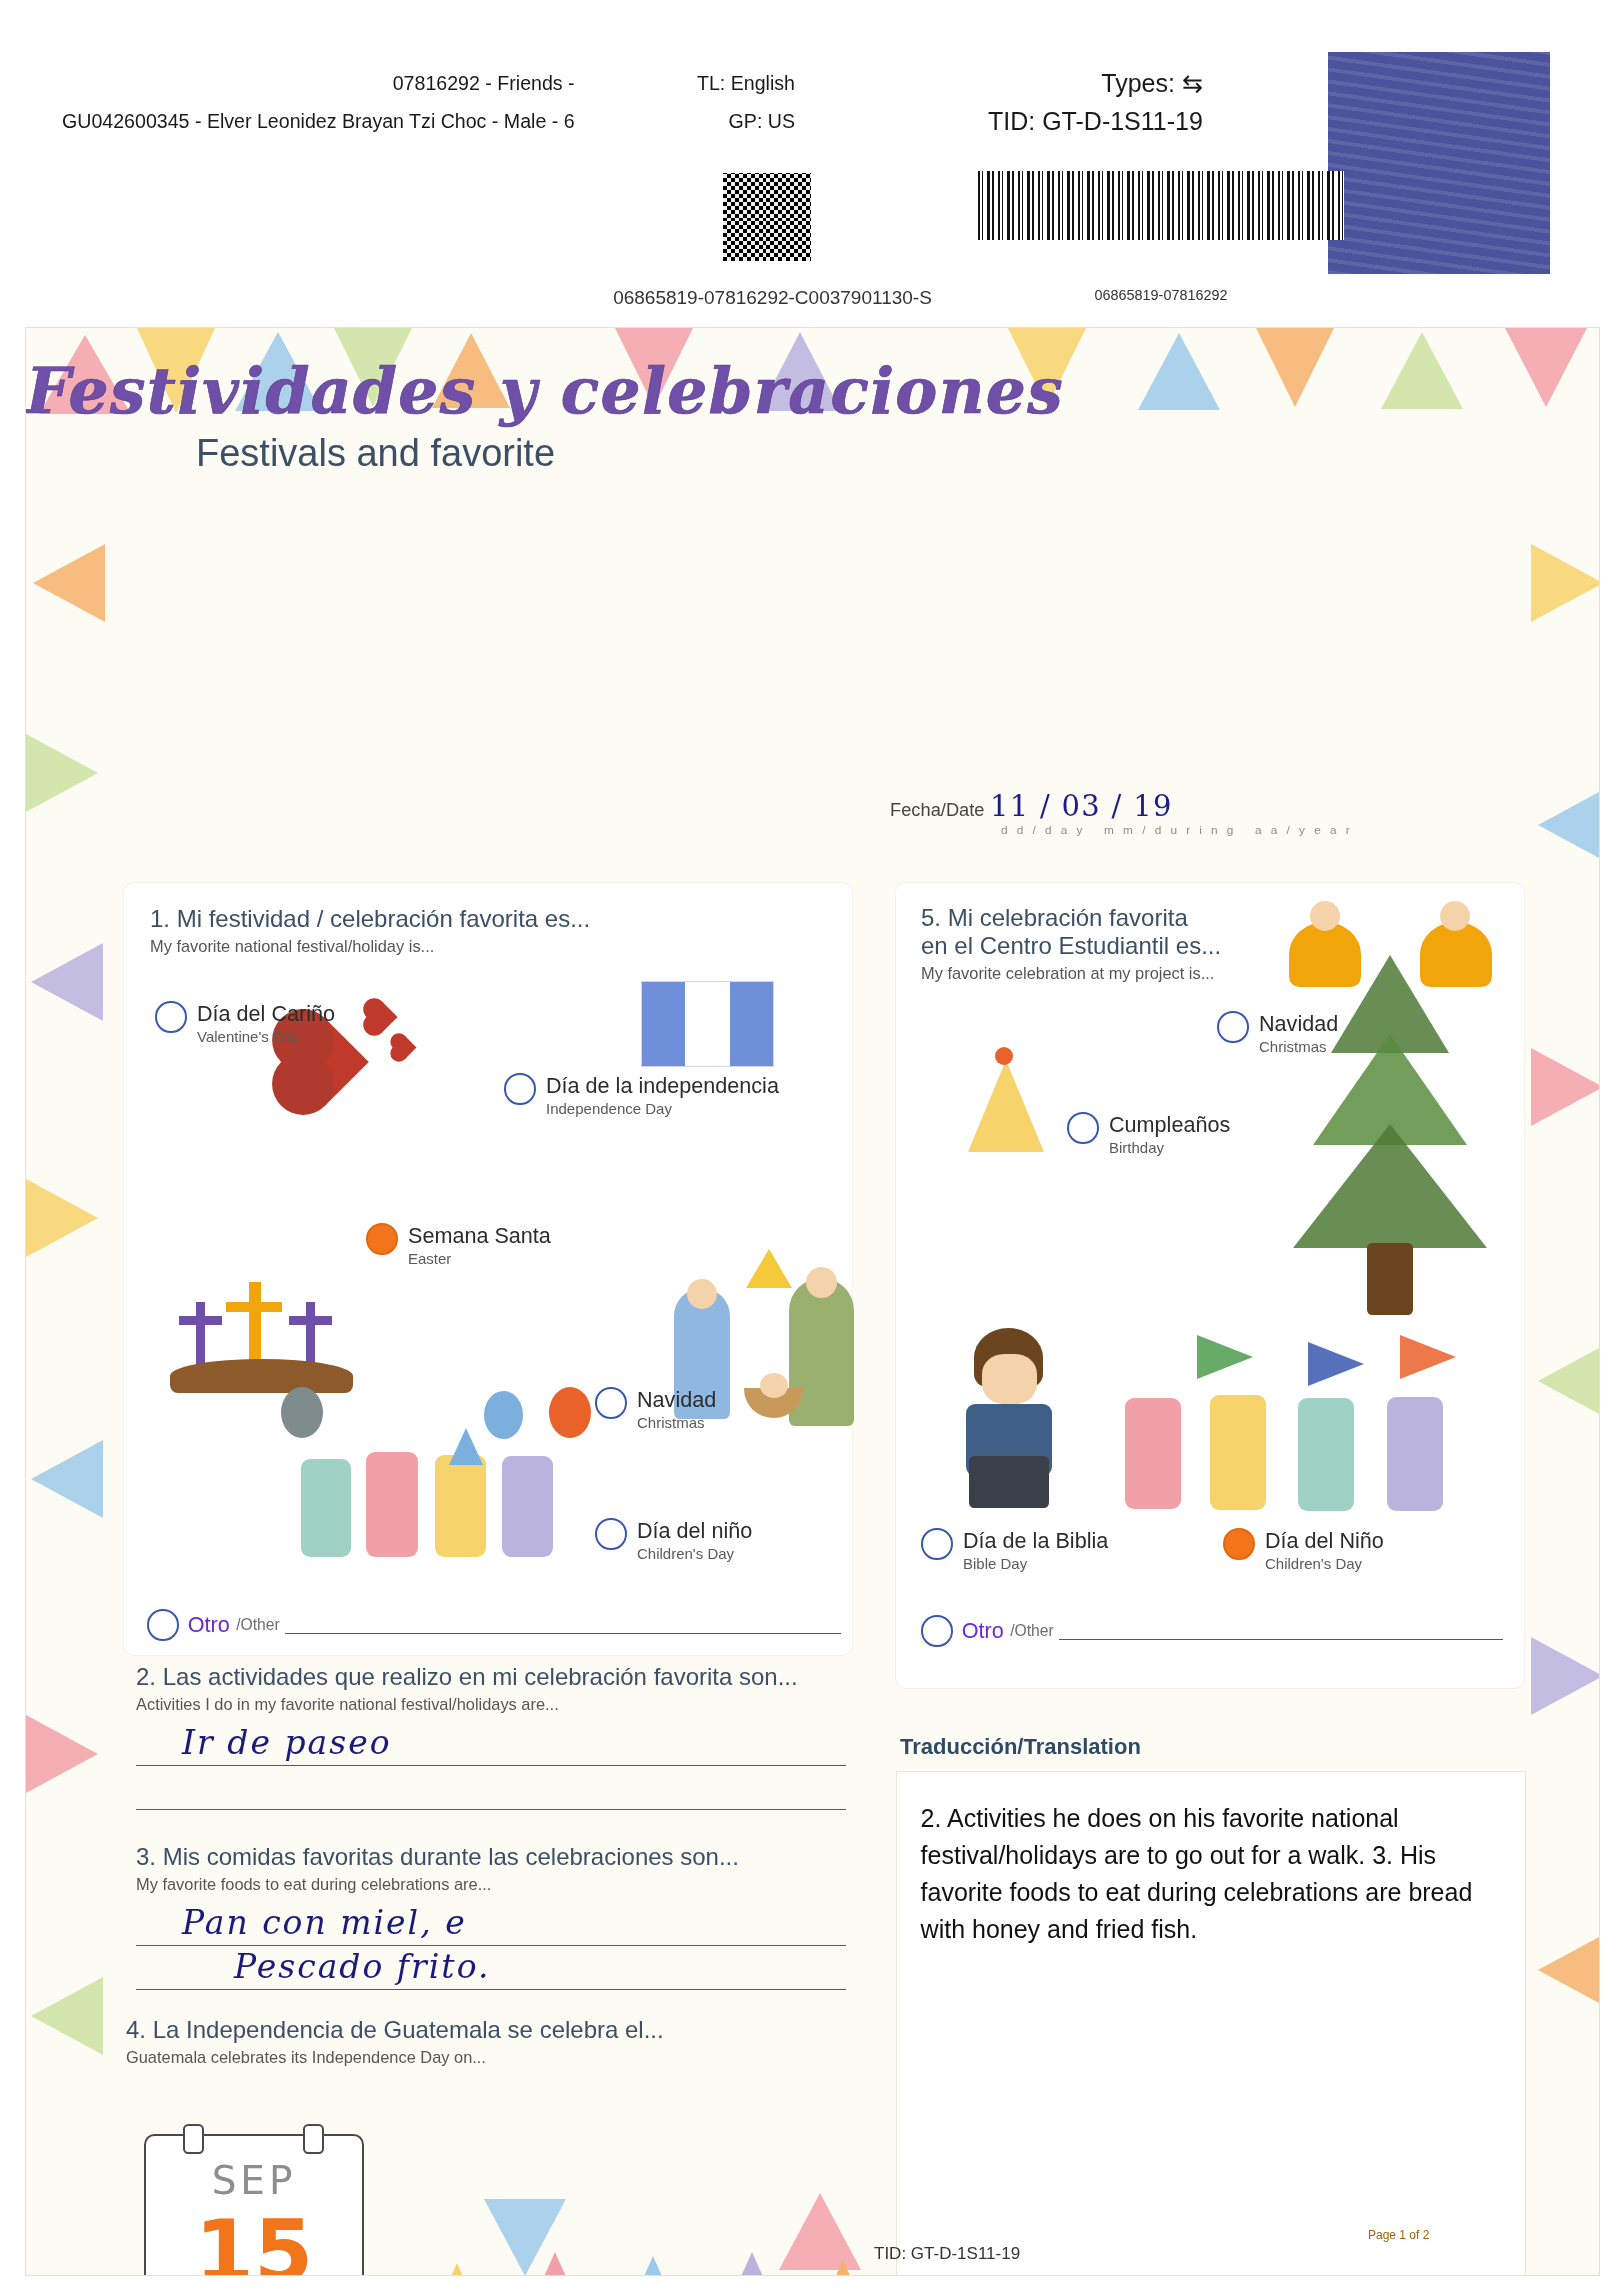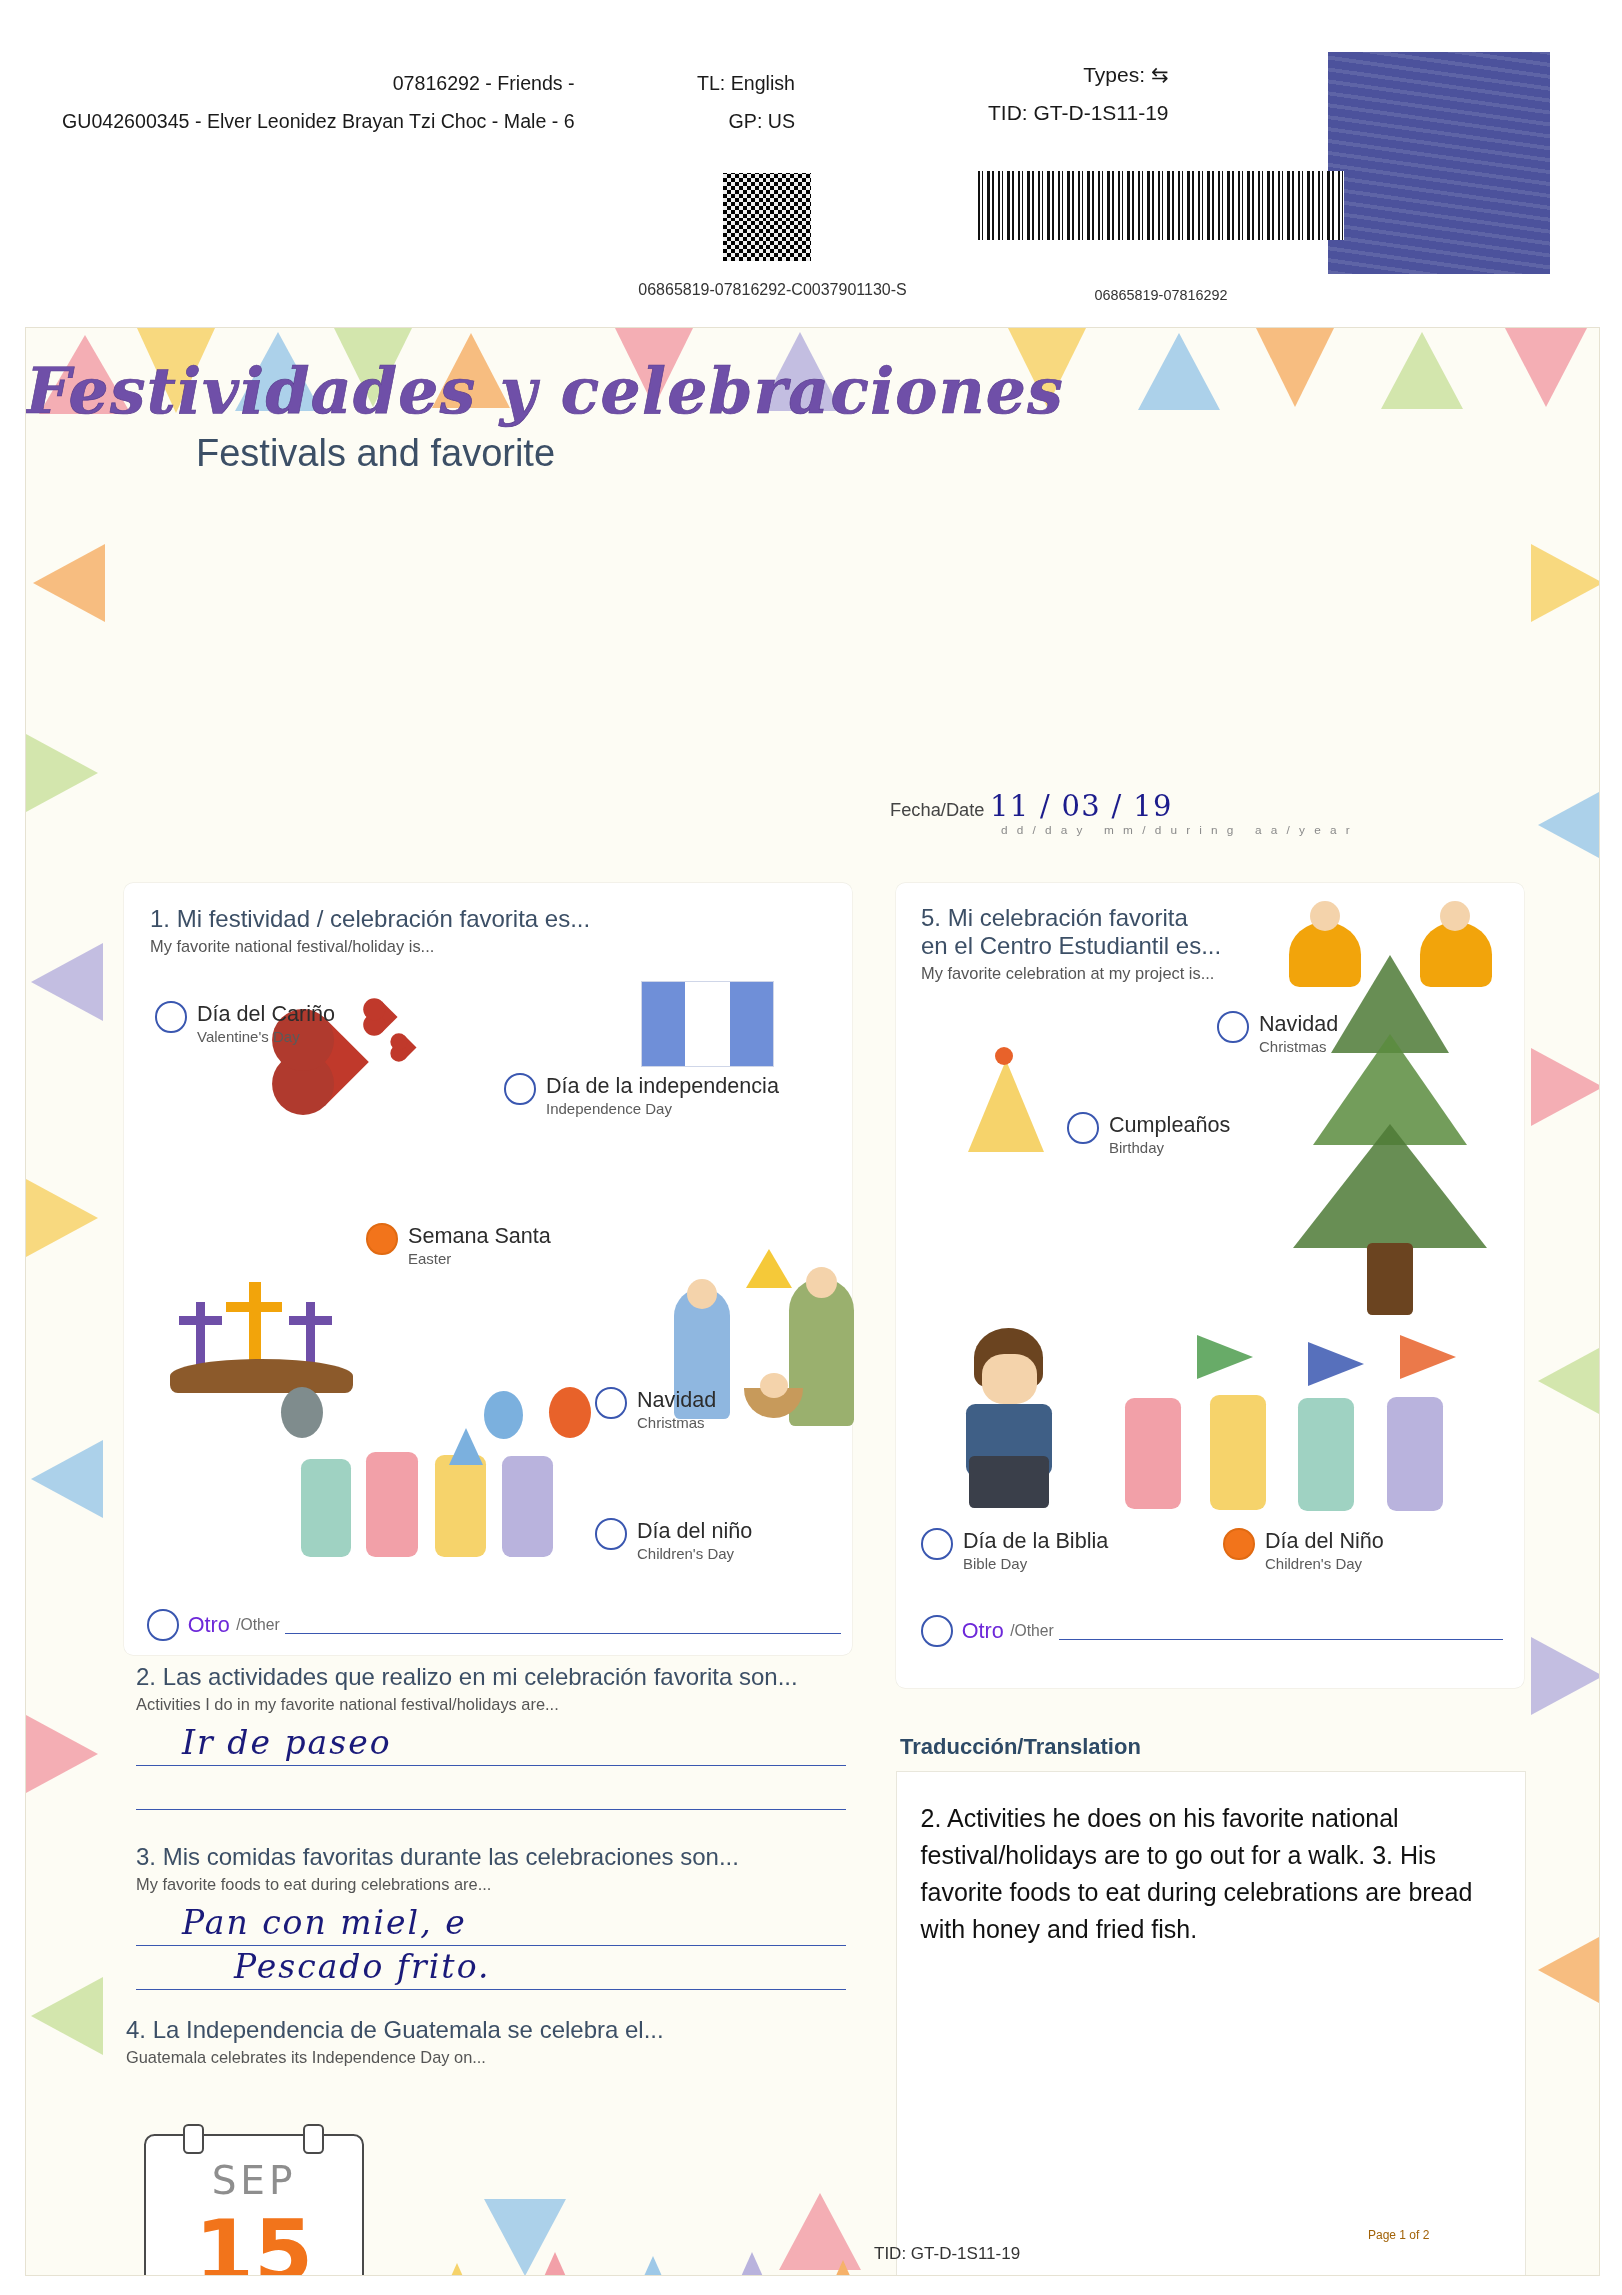--- a/index.html
+++ b/index.html
@@ -21,21 +21,21 @@
 
   
   .hdr {
     position: absolute;
     left: 0; top: 0;
     width: 1623px;
     height: 327px;
   }
   .hdr-col1 { position: absolute; left: 62px; top: 64px; font-size: 19.6px; line-height: 38px; }
   .hdr-col2 { position: absolute; left: 697px; top: 64px; font-size: 19.6px; line-height: 38px; }
-  .hdr-col3 { position: absolute; left: 988px; top: 56px; font-size: 21px; line-height: 38px; }
+  .hdr-col3 { position: absolute; left: 988px; top: 64px; font-size: 25px; line-height: 38px; }
   .hdr-line { white-space: nowrap; text-align: right; }
 
   .scribble {
     position: absolute;
     left: 1328px; top: 52px;
     width: 222px; height: 222px;
     background: #3d4494;
     opacity: .92;
   }
   .scribble::after {
@@ -50,24 +50,24 @@
     position: absolute;
     left: 723px; top: 173px;
     width: 88px; height: 88px;
     background:
       repeating-linear-gradient(0deg, #111 0 3.9px, #fff 3.9px 7.9px),
       repeating-linear-gradient(90deg, #111 0 3.9px, #fff 3.9px 7.9px);
     background-blend-mode: difference;
   }
   .qr-label {
     position: absolute;
-    left: 609px; top: 281px;
+    left: 609px; top: 287px;
     width: 327px;
     text-align: center;
-    font-size: 16px;
+    font-size: 19px;
     color: #333;
   }
 
   .barcode {
     position: absolute;
     left: 978px; top: 171px;
     width: 366px; height: 69px;
     background:
       repeating-linear-gradient(90deg,
         #111 0 2px, #fff 2px 3.9px, #111 3.9px 5.2px, #fff 5.2px 9.2px,

